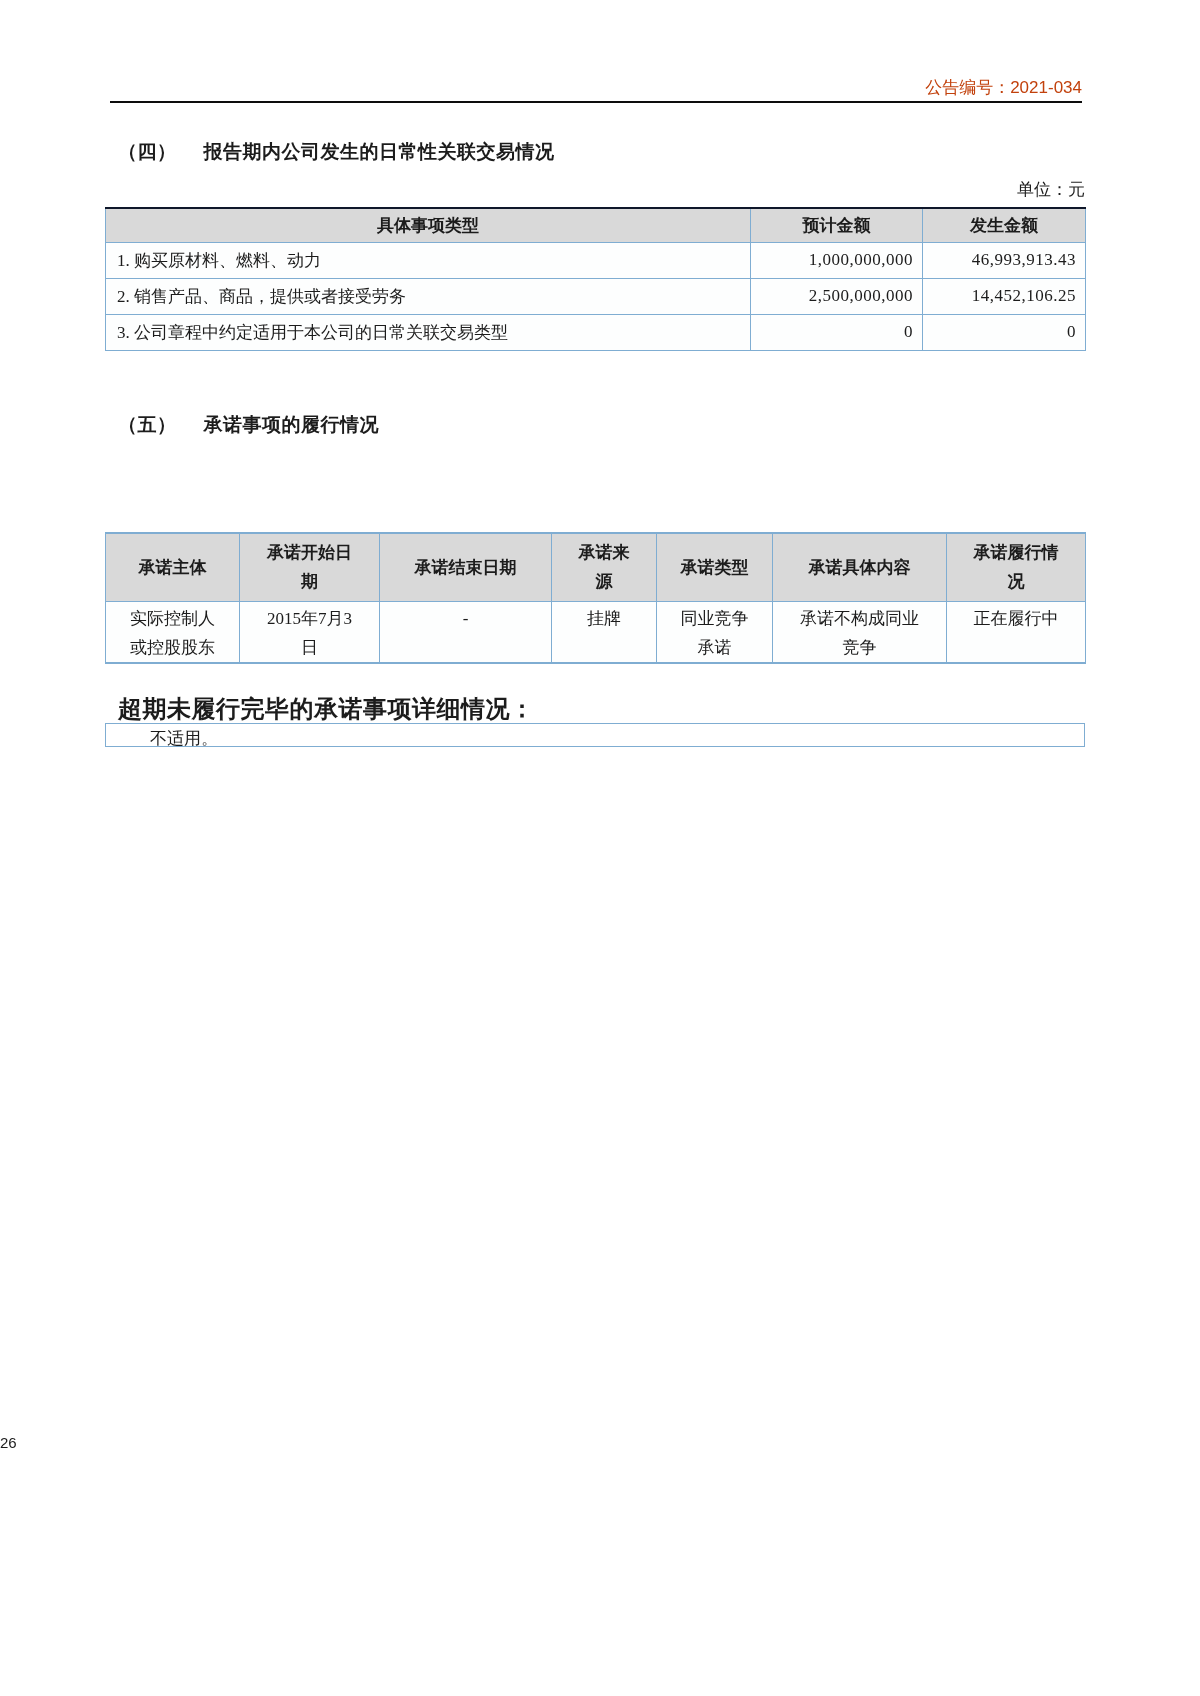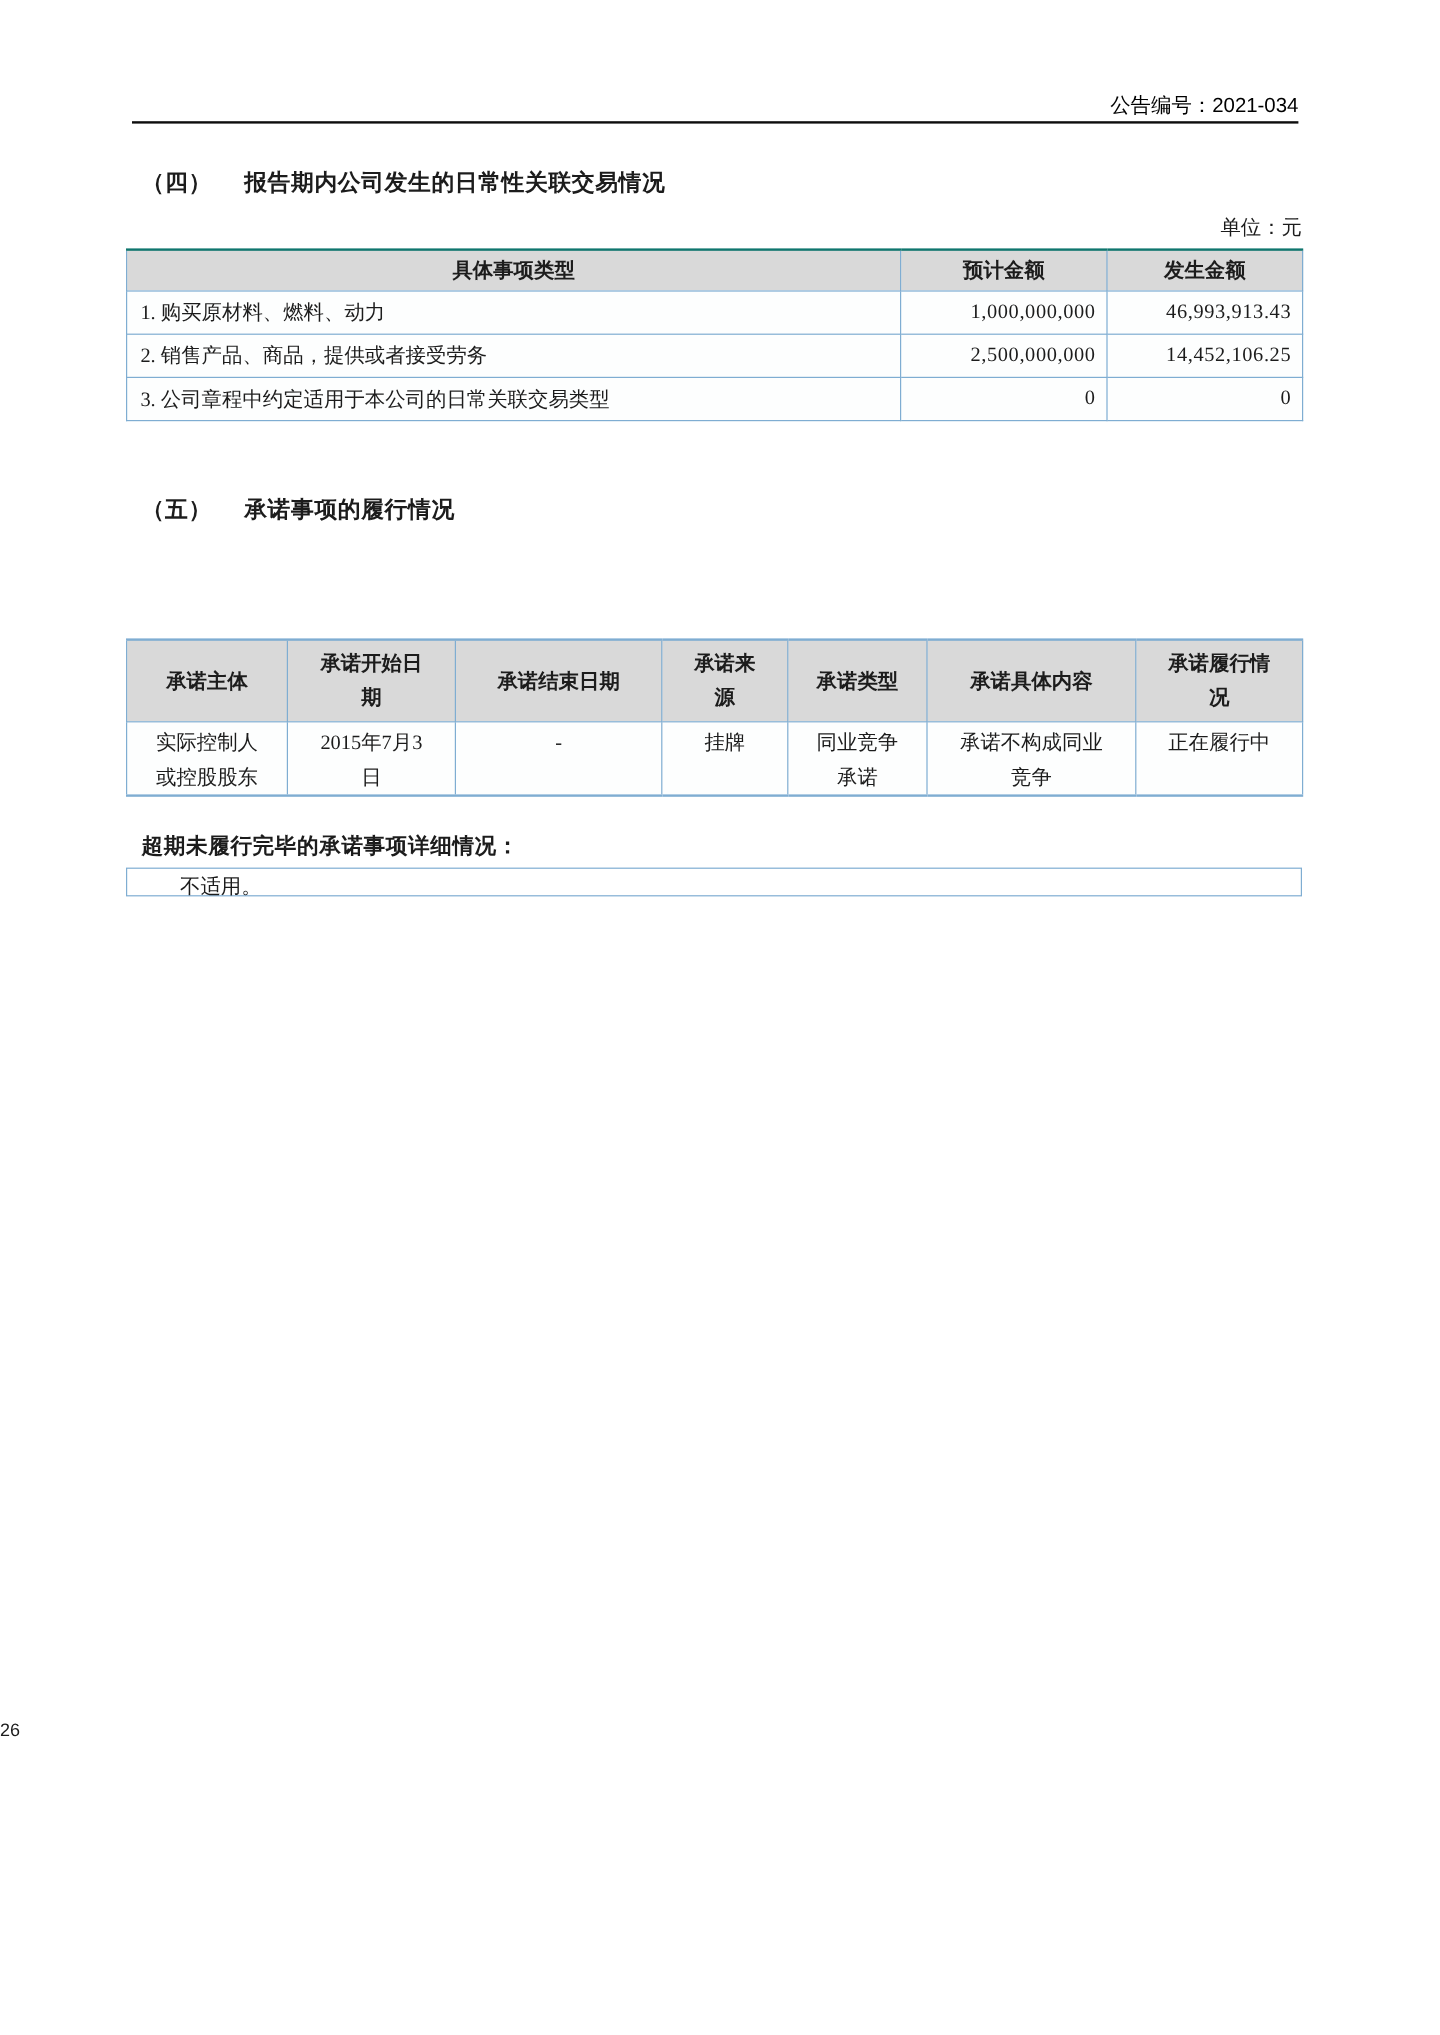--- a/index.html
+++ b/index.html
@@ -3,45 +3,45 @@
 <meta charset="utf-8">
 <style>
   * { margin:0; padding:0; box-sizing:border-box; }
   html,body { background:#ffffff; }
   .page {
     position:relative; width:1200px; height:1696px; background:#ffffff;
     font-family:"Liberation Serif","DejaVu Serif",serif; color:#1c1c1c; overflow:hidden;
   }
   .doc-number {
     position:absolute; top:76px; left:110px; width:972px; text-align:right;
-    font-size:17px; font-family:"Liberation Sans","DejaVu Sans",sans-serif; color:#000000;
+    font-size:17px; font-family:"Liberation Sans","DejaVu Sans",sans-serif; color:#c2410c;
   }
   .header-rule { position:absolute; top:101px; left:110px; width:972px; border-top:2px solid #0d0d0d; }
   .section-heading { position:absolute; left:118px; font-size:19px; font-weight:bold; letter-spacing:0.5px; }
   .sec4 { top:139px; }
   .sec5 { top:412px; }
   .sec-index { margin-right:27px; }
   .unit-label { position:absolute; top:178px; left:105px; width:980px; text-align:right; font-size:17px; }
   table { position:absolute; left:105px; width:980px; border-collapse:collapse; table-layout:fixed; font-size:17px; }
   th, td { border:1px solid #7fadd2; }
   th { background:#d9d9d9; font-weight:bold; text-align:center; }
   .t1 { top:207px; }
-  .t1 th { height:34px; border-top:2px solid #0f766e; }
+  .t1 th { height:34px; border-top:2px solid #0f172a; }
   .t1 td { height:36px; background:#fdfefe;margin-top:16px; }
   .t1 td.lbl { text-align:left; padding-left:11px; }
   .t1 td.num { text-align:right; padding-right:9px; letter-spacing:0.5px; }
   .t1c1 { width:645px; } .t1c2 { width:172px; } .t1c3 { width:163px; }
   .t2 { top:532px; }
   .t2 th { height:68px; line-height:29px; vertical-align:middle; border-top:2px solid #7fadd2; }
   .t2 td { height:60px; vertical-align:top; text-align:center; line-height:29px; padding-top:2px;
            background:#fdfefe; border-bottom:2px solid #7fadd2; }
   .t2c1{width:134px}.t2c2{width:140px}.t2c3{width:172px}.t2c4{width:105px}
   .t2c5{width:116px}.t2c6{width:174px}.t2c7{width:139px}
   .pre { white-space:pre-line; }
-  .overdue-heading { position:absolute; top:693px; left:118px; font-size:18px; font-weight:bold; letter-spacing:0.5px; }
+  .overdue-heading { position:absolute; top:693px; left:118px; font-size:24px; font-weight:bold; letter-spacing:0.5px; }
   .na-box { position:absolute; top:723px; left:105px; width:980px; height:24px;
             border:1px solid #7fadd2; font-size:17px; line-height:29px; padding-left:44px; }
   .page-number { position:absolute; top:1434px; left:0; width:1200px; text-align:left;
                  font-size:15px; font-family:"Liberation Sans","DejaVu Sans",sans-serif; }
 </style>
 </head>
 <body>
 
 <div class="page">
 

